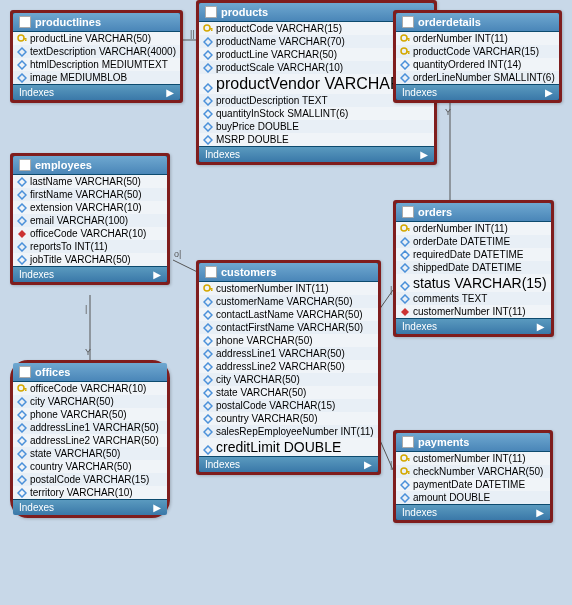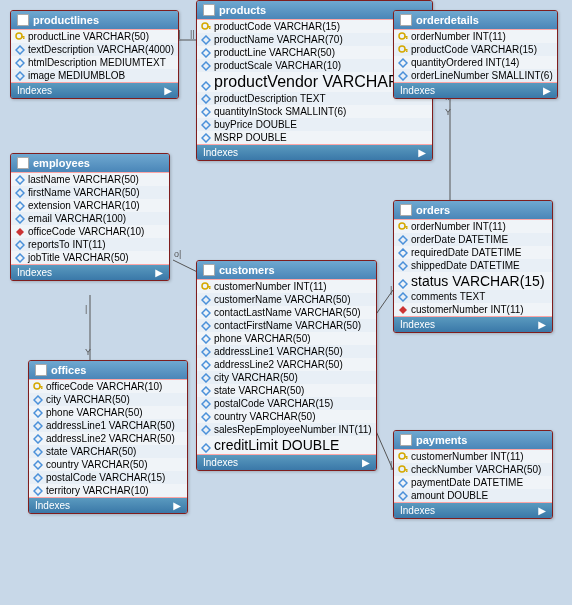--- a/index.html
+++ b/index.html
@@ -12,22 +12,22 @@
       position: relative;
       overflow: hidden;
     }
     .er-canvas {
       position: relative;
       width: 572px;
       height: 605px;
     }
     .table-box {
       position: absolute;
-      background: #fca5a5;
-      border: 1px solid #7f1d1d;
+      background: #0c4a6e;
+      border: 3px solid #7f1d1d;
       border-radius: 3px;
       min-width: 160px;
       box-shadow: 1px 1px 3px rgba(0,0,0,0.2);
     }
     .table-header {
       background: linear-gradient(to bottom, #6fa8d0, #4a86b8);
       color: white;
       font-weight: bold;
       padding: 3px 6px;
       border-radius: 2px 2px 0 0;
@@ -537,21 +537,21 @@
             <span class="field-icon icon-diamond-red">
               <svg width="10" height="10" viewBox="0 0 10 10">
                 <polygon points="5,1 9,5 5,9 1,5" fill="#cc3333"></polygon>
               </svg>
             </span>
             <span style="font-size: 10px;">customerNumber INT(11)</span>
           </div>
         </div>
         <div class="table-footer"><span>Indexes</span><span class="footer-arrow">▶</span></div>
       </div>
-      <div class="table-box" style="left: 28px; top: 360px;">
+      <div class="table-box" style="left: 10px; top: 360px; border-radius: 18px;">
         <div class="table-header">
           <span class="table-icon"></span>
           <span>offices</span>
         </div>
         <div class="table-rows">
           <div class="field-row">
             <span class="field-icon icon-key">
               <svg width="10" height="10" viewBox="0 0 10 10">
                 <circle cx="4" cy="4" r="3" fill="none" stroke="#d4a800" stroke-width="1.5"></circle>
                 <rect x="6.5" y="4" width="3" height="1.5" fill="#d4a800"></rect>

